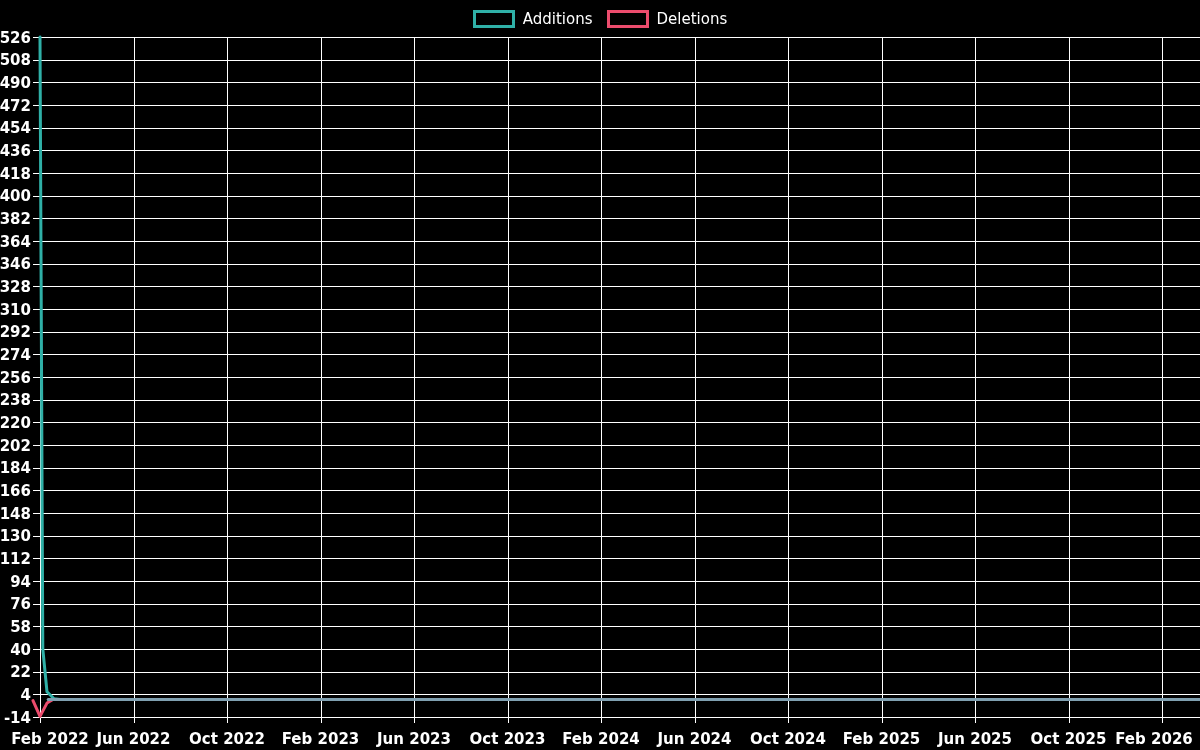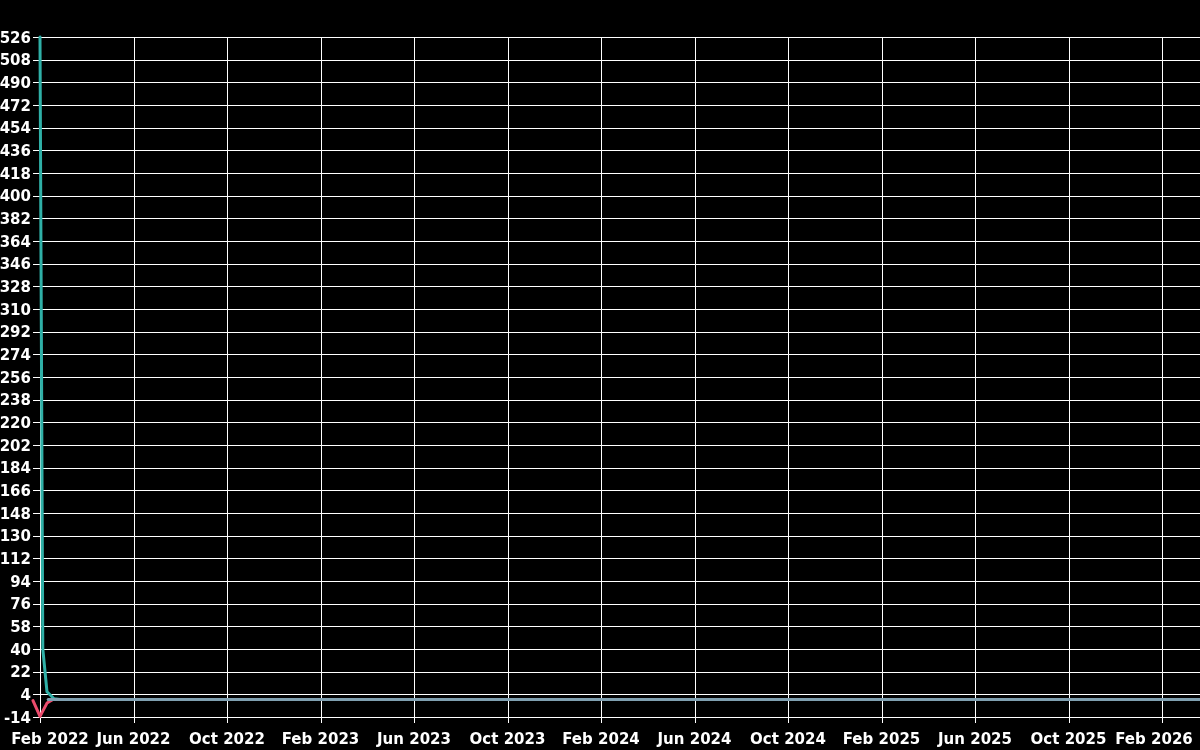--- a/index.html
+++ b/index.html
@@ -103,13 +103,23 @@
       <text x="975" y="744" text-anchor="middle" fill="#ffffff" font-size="15" font-weight="bold">Jun 2025</text>
       <line x1="1069.5" y1="37" x2="1069.5" y2="723" stroke="#ffffff" stroke-width="1" shape-rendering="crispEdges"></line>
       <text x="1068.5" y="744" text-anchor="middle" fill="#ffffff" font-size="15" font-weight="bold">Oct 2025</text>
       <line x1="1162.5" y1="37" x2="1162.5" y2="723" stroke="#ffffff" stroke-width="1" shape-rendering="crispEdges"></line>
       <text x="1154" y="744" text-anchor="middle" fill="#ffffff" font-size="15" font-weight="bold">Feb 2026</text>
       <polyline points="33.0,700.6 40.0,716.4 47.0,703.1 52.9,699.4 1201.7,699.4" fill="none" stroke="#ec4c6d" stroke-width="3" stroke-linejoin="round" stroke-linecap="round"></polyline>
       <polyline points="40.0,37.0 42.8,649.0 47.0,691.8 54.0,698.7 59.9,699.4 1201.7,699.4" fill="none" stroke="#2fb0a7" stroke-width="3" stroke-linejoin="round" stroke-linecap="round"></polyline>
       <line x1="48.2" y1="699.4" x2="1201.7" y2="699.4" stroke="#7f9fb0" stroke-width="3" stroke-linecap="round"></line>
     </svg>
 
+  <div class="legend">
+    <div class="legend-item">
+      <span class="swatch" style="border-color: rgb(47, 176, 167);"></span>
+      <span class="legend-label">Additions</span>
+    </div>
+    <div class="legend-item">
+      <span class="swatch" style="border-color: rgb(236, 76, 109);"></span>
+      <span class="legend-label">Deletions</span>
+    </div>
+  </div>
 </div>
 
 </body></html>

